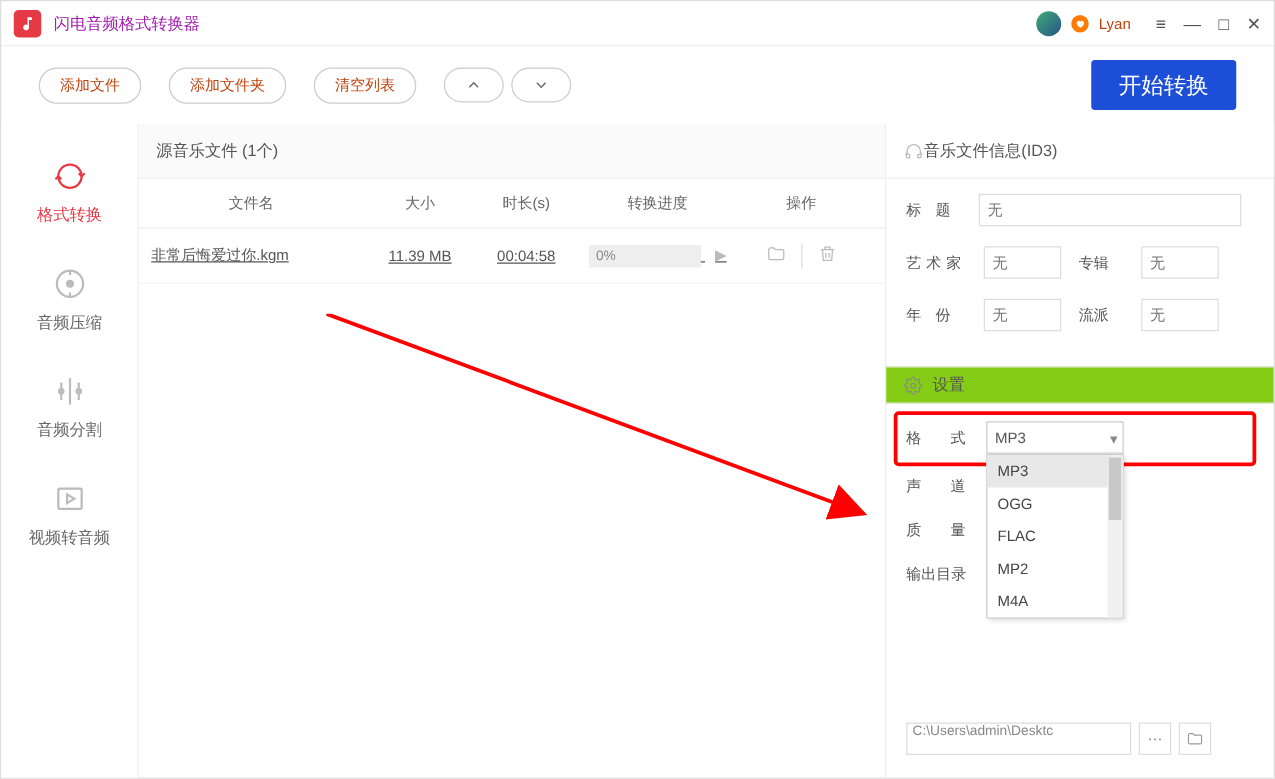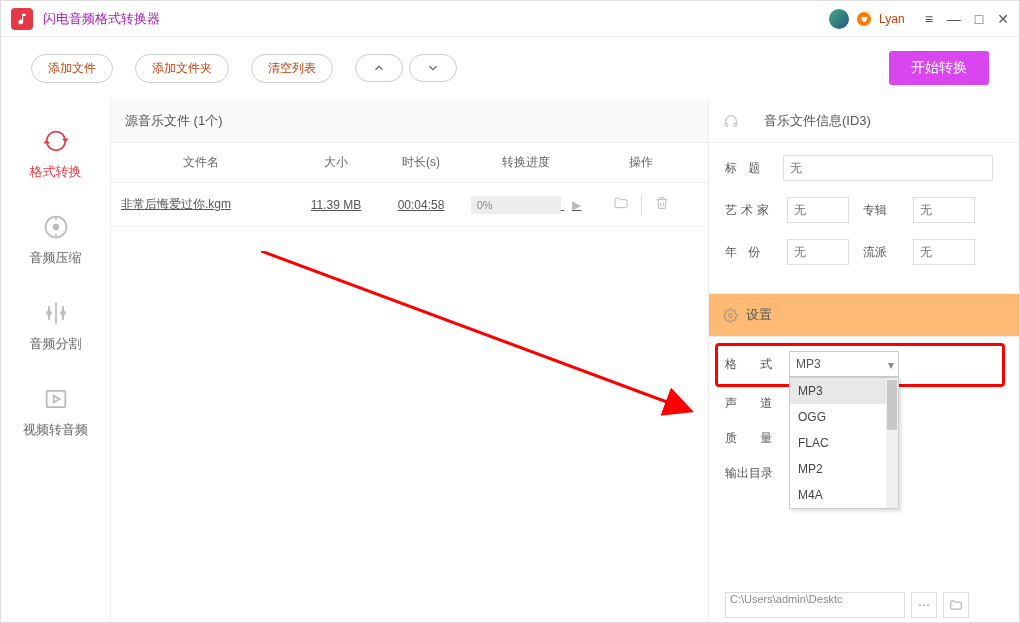--- a/index.html
+++ b/index.html
@@ -12,21 +12,21 @@
 .avatar { width: 20px; height: 20px; border-radius: 50%; background: linear-gradient(135deg,#4a7,#258); }
 .vip-badge { width: 14px; height: 14px; background: #ff7a00; border-radius: 50%; display: flex; align-items: center; justify-content: center; }
 .username { font-size: 12px; color: #c2410c; }
 .win-controls { display: flex; gap: 14px; font-size: 14px; color: #555; }
 .win-btn { cursor: pointer; }
 
 .toolbar { height: 62px; display: flex; align-items: center; padding: 0 30px; gap: 22px; }
 .pill-btn { border: 1px solid #ccc; border-radius: 16px; padding: 5px 16px; font-size: 12px; color: #c2410c; background: #fff; cursor: pointer; }
 .arrow-btn { border: 1px solid #ccc; border-radius: 16px; width: 48px; height: 28px; display: flex; align-items: center; justify-content: center; cursor: pointer; }
 .spacer { flex: 1; }
-.start-btn { background: #d946ef; color: #fff; border: none; padding: 8px 22px; font-size: 14px; border-radius: 3px; cursor: pointer; }
+.start-btn { background: #1d4ed8; color: #fff; border: none; padding: 8px 22px; font-size: 18px; border-radius: 3px; cursor: pointer; }
 
 .main { display: flex; height: 525px; }
 .sidebar { width: 110px; background: #fff; border-right: 1px solid #eee; display: flex; flex-direction: column; align-items: center; padding-top: 14px; }
 .side-item { width: 100%; text-align: center; padding: 14px 0 18px; cursor: pointer; font-size: 13px; color: #666; }
 .side-item.active { color: #e63946; }
 .side-icon { display: block; margin: 0 auto 8px; }
 
 .center { flex: 1; border-right: 1px solid #eee; }
 .section-h { height: 44px; border-bottom: 1px solid #eee; display: flex; align-items: center; padding: 0 14px; font-size: 13px; color: #555; background: #fafafa; }
 .file-header { display: flex; height: 40px; align-items: center; border-bottom: 1px solid #eee; font-size: 12px; color: #666; text-align: center; }
@@ -45,21 +45,21 @@
 .right .section-h { background: #fff; }
 .id3 { padding: 12px 16px; }
 .field-row { display: flex; align-items: center; gap: 10px; margin-bottom: 16px; font-size: 12px; color: #555; }
 .field-label { width: 48px; letter-spacing: 4px; }
 .field-label-short { width: 36px; }
 .txt-input { border: 1px solid #ddd; height: 26px; padding: 0 6px; font-size: 12px; color: #999; }
 .txt-wide { width: 210px; }
 .txt-narrow { width: 62px; }
 .field-pair { display: flex; gap: 14px; }
 
-.settings-h { height: 44px; border-top: 1px solid #eee; border-bottom: 1px solid #eee; display: flex; align-items: center; padding: 0 14px; font-size: 13px; color: #555; gap: 8px; background: #fdba74; }
+.settings-h { height: 30px; border-top: 1px solid #eee; border-bottom: 1px solid #eee; display: flex; align-items: center; padding: 0 14px; font-size: 13px; color: #555; gap: 8px; background: #84cc16; }
 .settings-body { padding: 14px 16px; position: relative; }
 .set-row { display: flex; align-items: center; margin-bottom: 18px; font-size: 12px; color: #555; }
 .set-label { width: 64px; letter-spacing: 10px; }
 .combo { position: relative; width: 110px; height: 26px; border: 1px solid #ccc; display: flex; align-items: center; padding: 0 6px; background: #fff; cursor: pointer; font-size: 12px; color: #555; }
 .combo-arrow { position: absolute; right: 4px; top: 6px; color: #888; }
 .highlight-box { position: absolute; border: 3px solid #ff0000; border-radius: 4px; left: 6px; top: 6px; width: 290px; height: 44px; pointer-events: none; }
 
 .dropdown { position: absolute; left: 80px; top: 40px; width: 110px; background: #fff; border: 1px solid #ccc; box-shadow: 2px 2px 4px rgba(0,0,0,0.15); z-index: 5; }
 .dropdown-item { padding: 6px 8px; font-size: 12px; color: #444; cursor: pointer; }
 .dropdown-item.sel { background: #e8e8e8; }
@@ -176,21 +176,21 @@
             </svg></span>
         <span class="vbar"></span>
         <span class="trash-icon"><svg width="16" height="16" viewBox="0 0 24 24" fill="none" stroke="#bbb" stroke-width="1.5">
               <path d="M4 7h16M10 11v6m4-6v6M6 7l1 13h10l1-13M9 7V4h6v3"></path>
             </svg></span>
       </div>
     </div>
   </div>
 
   <div class="right">
-    <div class="section-h" style="gap:25px;">
+    <div class="section-h" style="gap:0;">
       <svg width="16" height="16" viewBox="0 0 24 24" fill="none" stroke="#bbb" stroke-width="1.5">
           <path d="M4 14v-2a8 8 0 0116 0v2M4 14a2 2 0 002 2h1v4H5a2 2 0 01-2-2v-3a1 1 0 011-1zm16 0a2 2 0 01-2 2h-1v4h2a2 2 0 002-2v-3a1 1 0 00-1-1z"></path>
         </svg>
       <span>音乐文件信息(ID3)</span>
     </div>
     <div class="id3">
       <div class="field-row">
         <span class="field-label">标  题</span>
         <input class="txt-input txt-wide" placeholder="无" style="">
       </div>

